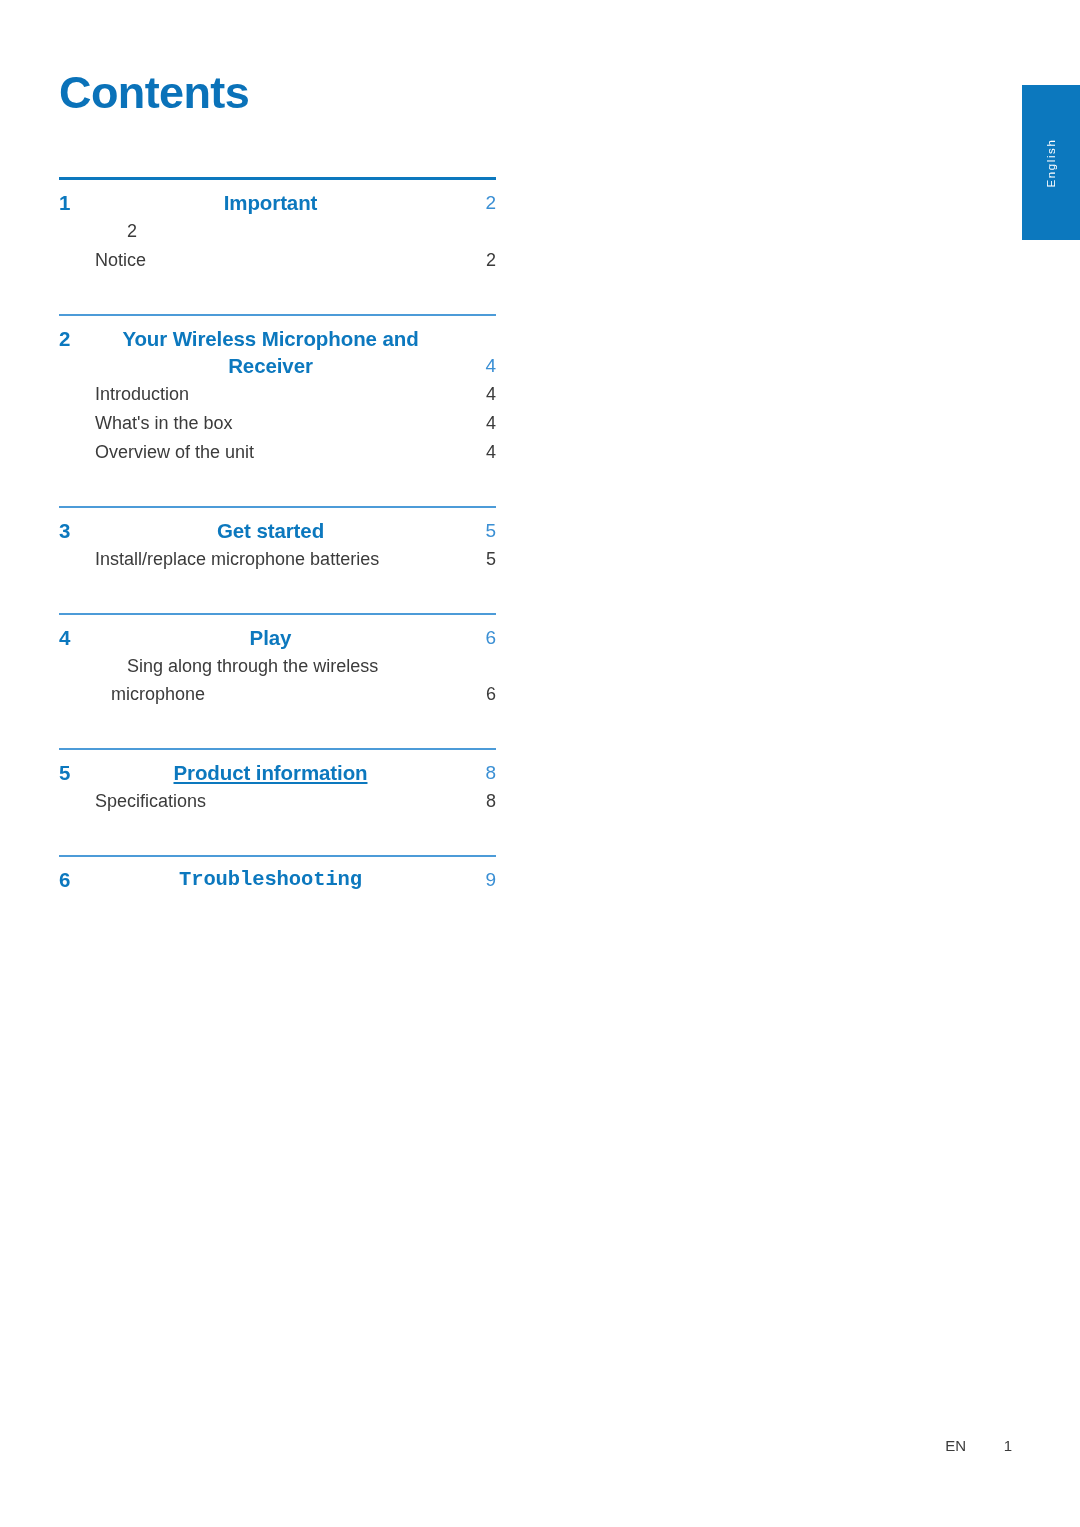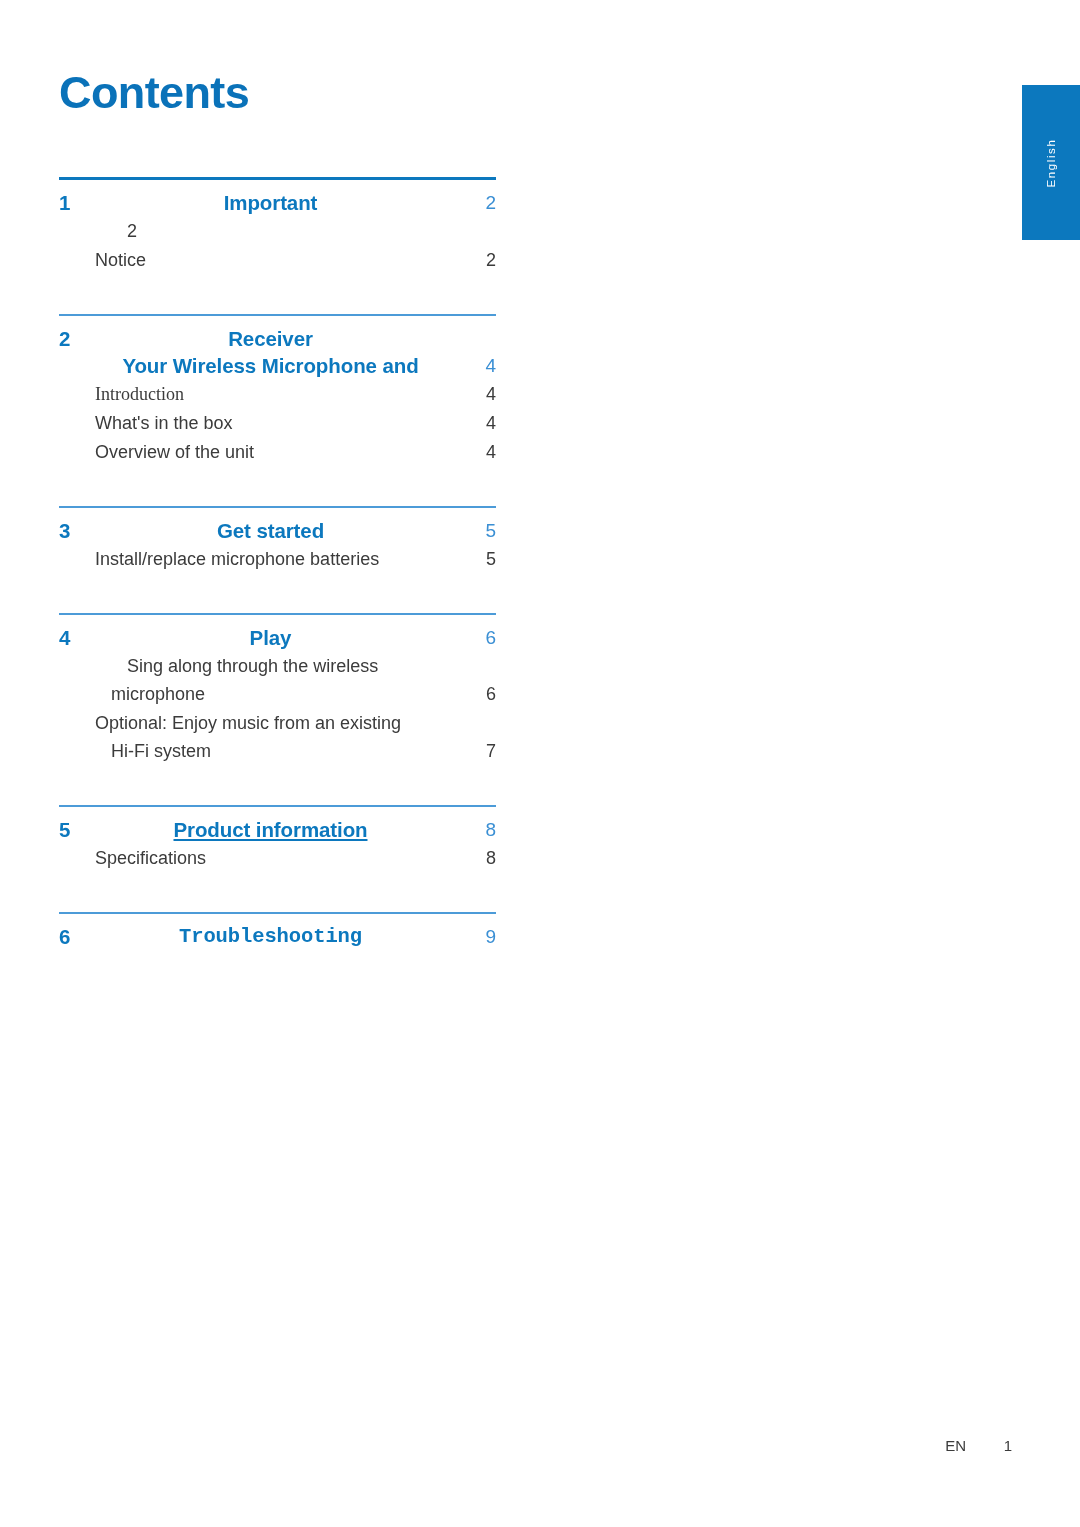--- a/index.html
+++ b/index.html
@@ -199,29 +199,29 @@
             </span>
             <span class="pg">2</span>
           </div>
         </div>
         <div class="chapter-gap"></div>
         <div class="chapter">
           <div class="rule thin"></div>
           <div class="row chapter-head">
             <span class="num">2</span>
             <span class="label">
+              <span style="display: block;">Your Wireless Microphone and</span>
               <span style="display: block;">Receiver</span>
-              <span style="display: block;">Your Wireless Microphone and</span>
             </span>
             <span class="pg bottom">4</span>
           </div>
           <div class="row sub-row">
             <span class="num"></span>
             <span class="label">
-              <span style="display: block; font-family: Liberation Serif, serif;">Introduction</span>
+              <span style="display: block;">Introduction</span>
             </span>
             <span class="pg">4</span>
           </div>
           <div class="row sub-row">
             <span class="num"></span>
             <span class="label">
               <span style="display: block;">What's in the box</span>
             </span>
             <span class="pg">4</span>
           </div>
@@ -261,28 +261,20 @@
             </span>
             <span class="pg">6</span>
           </div>
           <div class="row sub-row">
             <span class="num"></span>
             <span class="label">
               <span style="display: block; margin-left: 32px;">Sing along through the wireless</span>
               <span class="cont">microphone</span>
             </span>
             <span class="pg bottom">6</span>
-          </div>
-          <div class="row sub-row">
-            <span class="num"></span>
-            <span class="label">
-              <span style="display: block;">Optional: Enjoy music from an existing</span>
-              <span class="cont">Hi-Fi system</span>
-            </span>
-            <span class="pg bottom">7</span>
           </div>
         </div>
         <div class="chapter-gap"></div>
         <div class="chapter">
           <div class="rule thin"></div>
           <div class="row chapter-head">
             <span class="num">5</span>
             <span class="label">
               <span style="display: block; text-decoration: underline;">Product information</span>
             </span>

